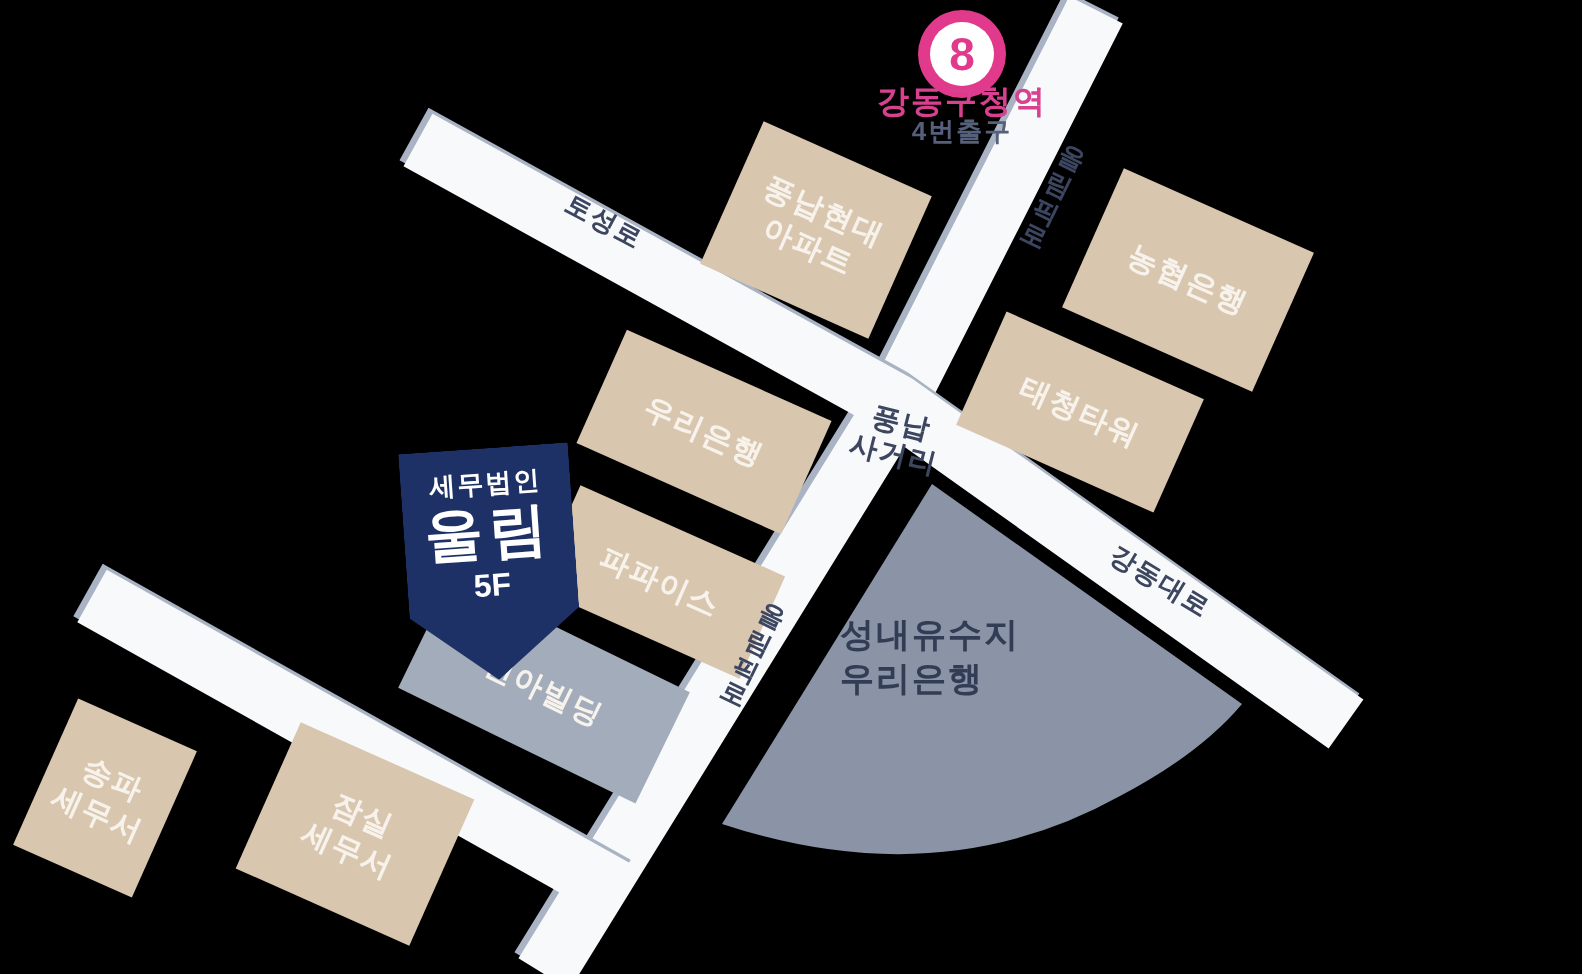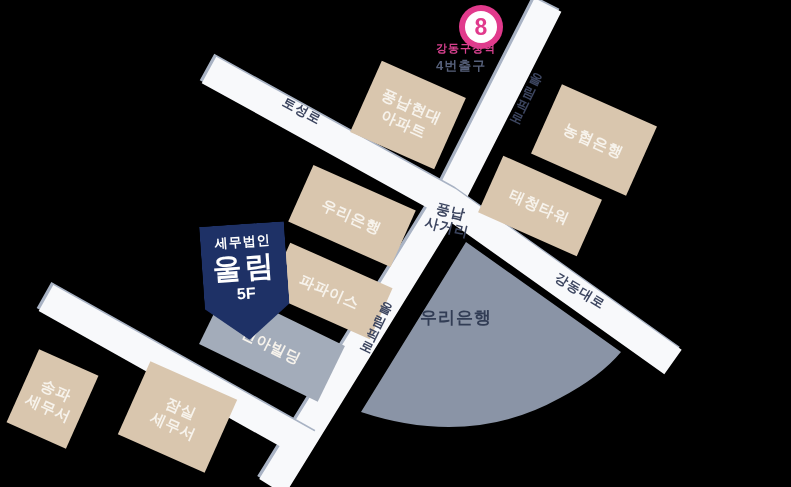--- a/index.html
+++ b/index.html
@@ -35,23 +35,23 @@
   }
   .marker .t1{font-size:13px;font-weight:bold;letter-spacing:1px;}
   .marker .t2{font-size:29px;font-weight:bold;letter-spacing:3px;line-height:33px;}
   .marker .t3{font-size:16px;font-weight:bold;line-height:20px;}
   .badge{position:absolute;left:459px;top:5px;width:44px;height:44px;border-radius:50%;background:#e13a8c;}
   .badge .inner{position:absolute;left:6px;top:6px;width:32px;height:32px;border-radius:50%;background:#fff;}
   .badge .num{
     position:absolute;left:0;top:0;width:44px;height:44px;display:flex;align-items:center;
     justify-content:center;color:#e13a8c;font-weight:bold;font-size:23px;
   }
-  .station-name{position:absolute;left:436px;top:41px;width:90px;
-    color:#d8418f;font-size:11px;font-weight:bold;letter-spacing:1px;}
-  .station-exit{position:absolute;left:436px;top:57px;width:90px;
+  .station-name{position:absolute;left:436px;top:41px;width:90px;text-align:center;
+    color:#d8418f;font-size:16px;font-weight:bold;letter-spacing:1px;}
+  .station-exit{position:absolute;left:436px;top:57px;width:90px;text-align:center;
     color:#56607a;font-size:13px;font-weight:bold;letter-spacing:1px;}
 </style>
 </head>
 <body>
 
 <div class="map">
 
   <svg width="791" height="487" viewBox="0 0 791 487">
 
     <path class="road-shadow" d="M548,5 L448,202 L272,487" transform="translate(-2,-3)"></path>
@@ -117,16 +117,17 @@
   <div class="rlabel" style="left:274px;top:103px;width:56px;transform:rotate(28deg);">토성로</div>
   <div class="rlabel vlabel" style="left:521px;top:62px;transform:rotate(26deg);">올림픽로</div>
   <div class="rlabel vlabel" style="left:371px;top:291px;transform:rotate(26deg);">올림픽로</div>
   <div class="rlabel" style="left:544px;top:283px;width:72px;transform:rotate(31deg);">강동대로</div>
   <div class="rlabel" style="left:417px;top:203px;width:64px;font-size:14px;transform:rotate(14deg);">
     <div>풍납</div>
     <div>사거리</div>
   </div>
 
   <div class="park-label">
+    <div>성내유수지</div>
     <div>우리은행</div>
   </div>
 
 </div>
 
 </body></html>

